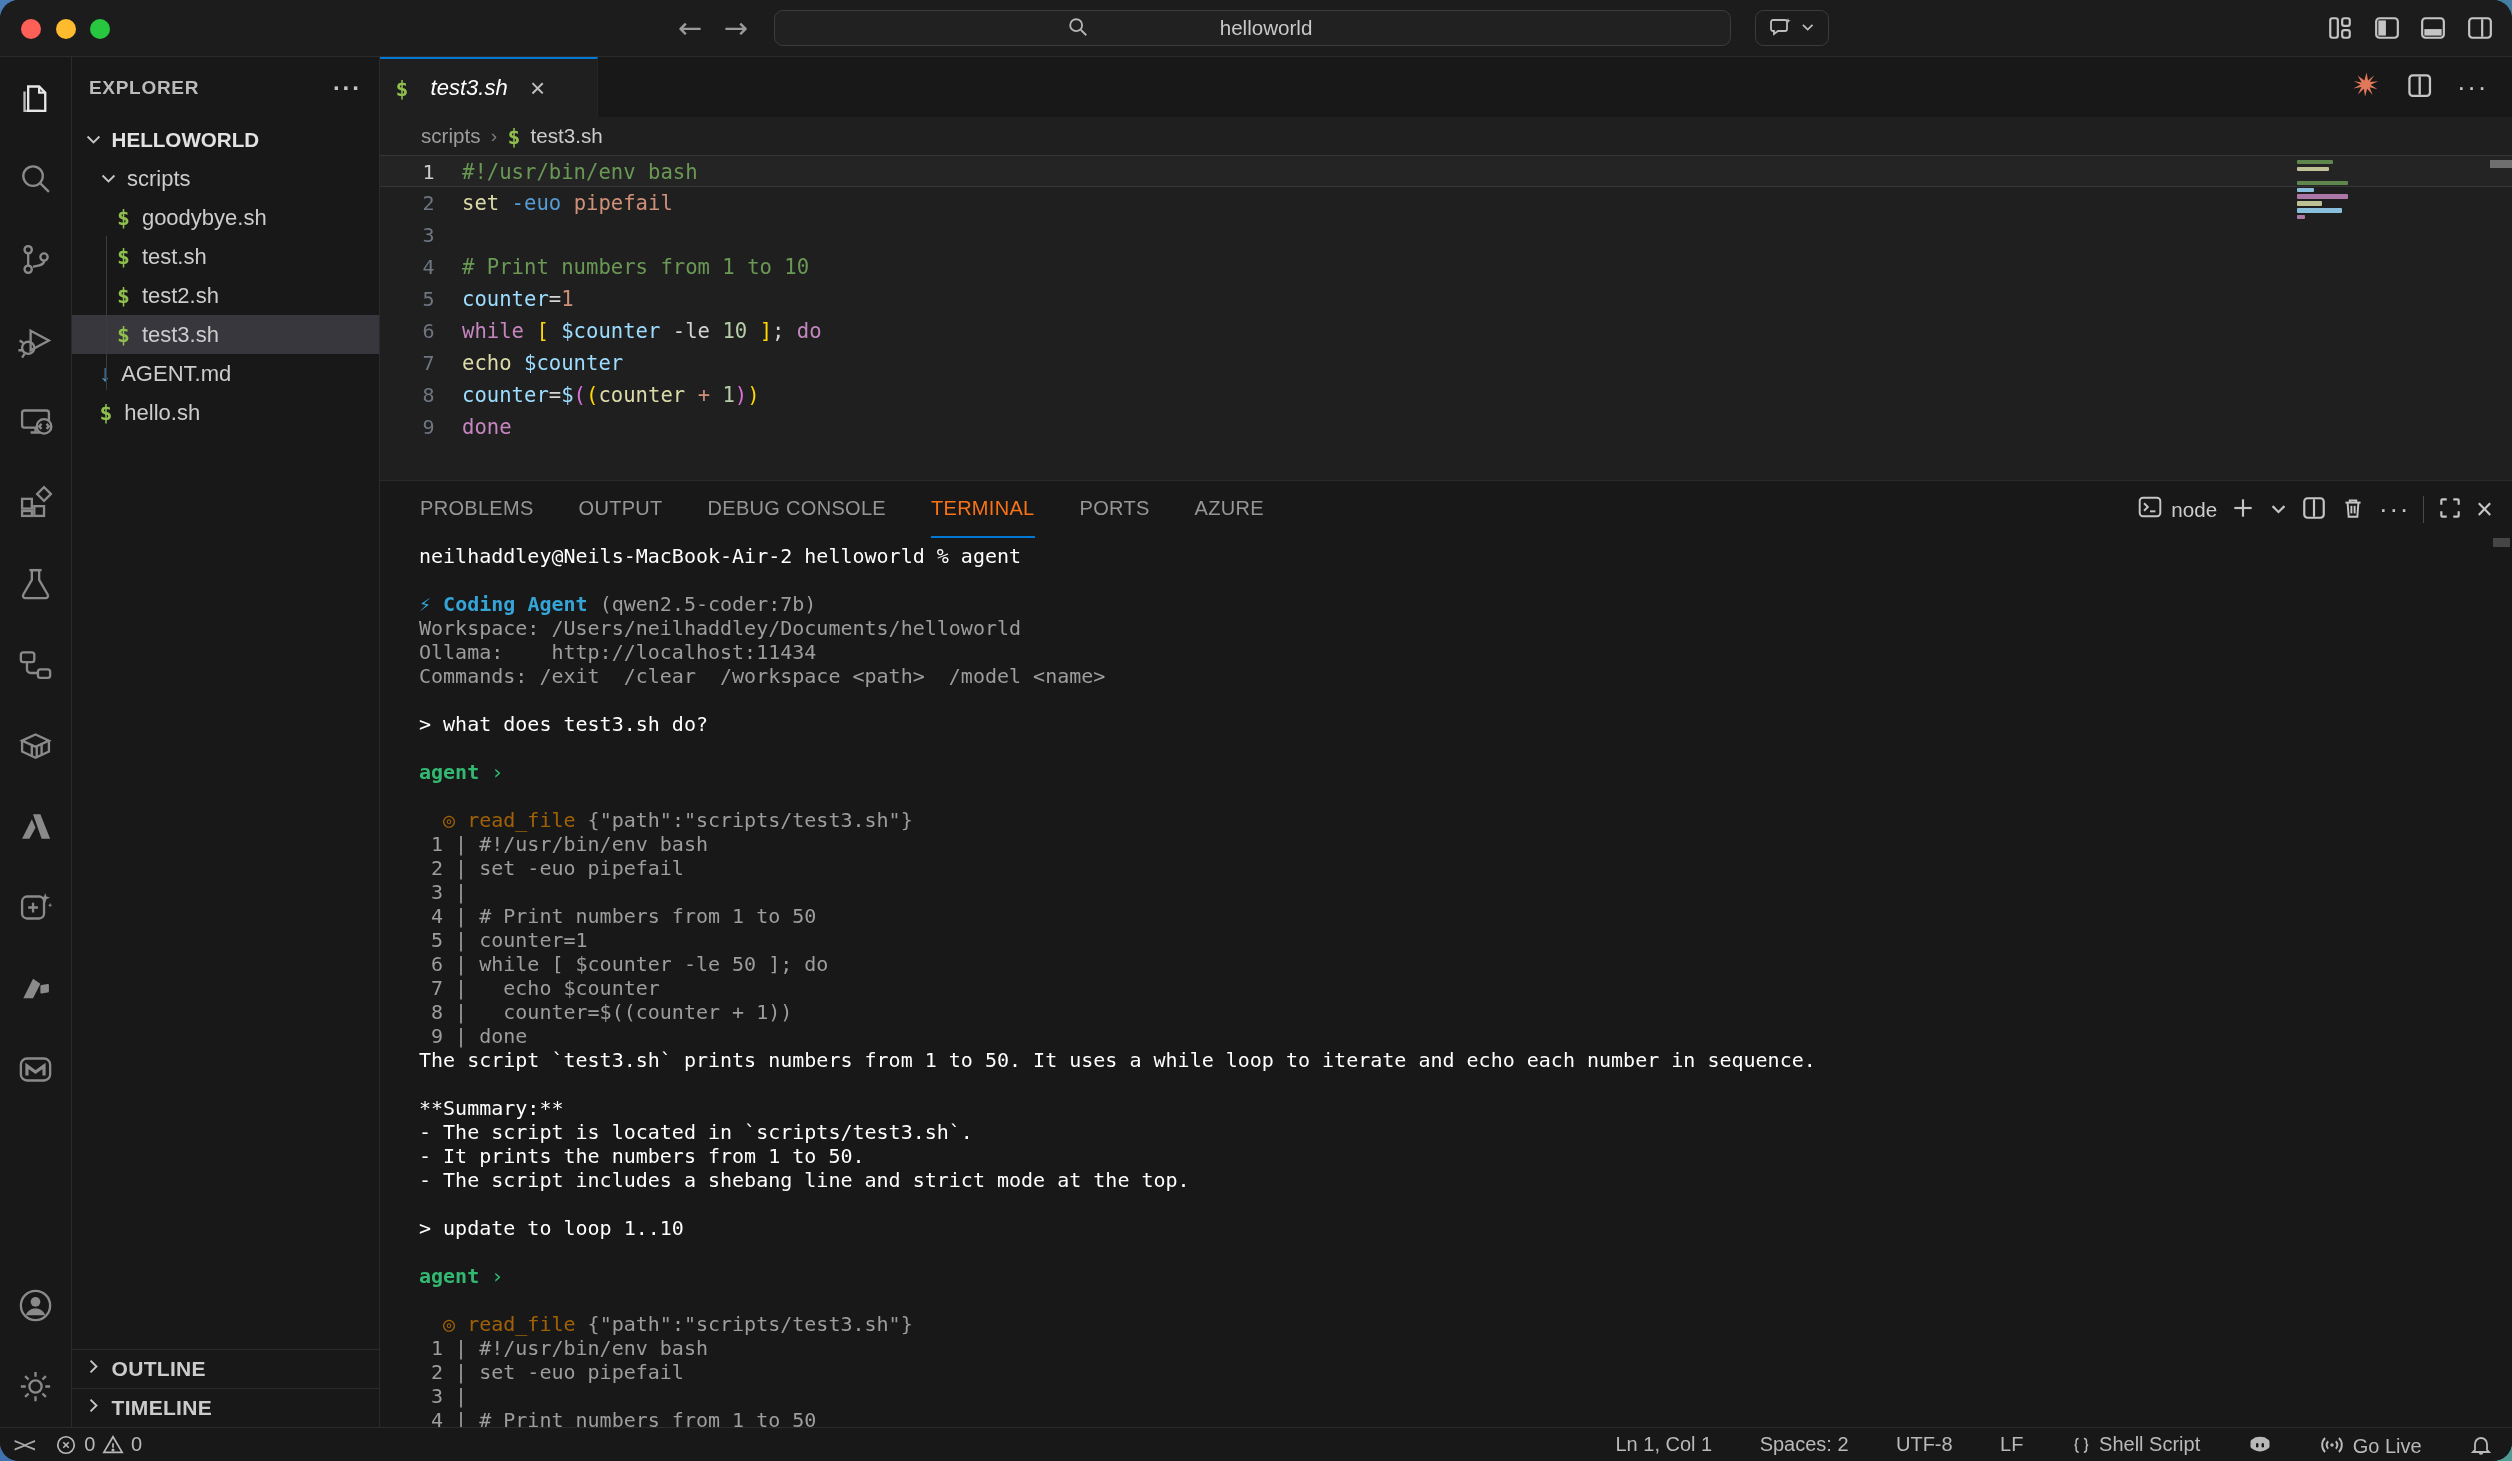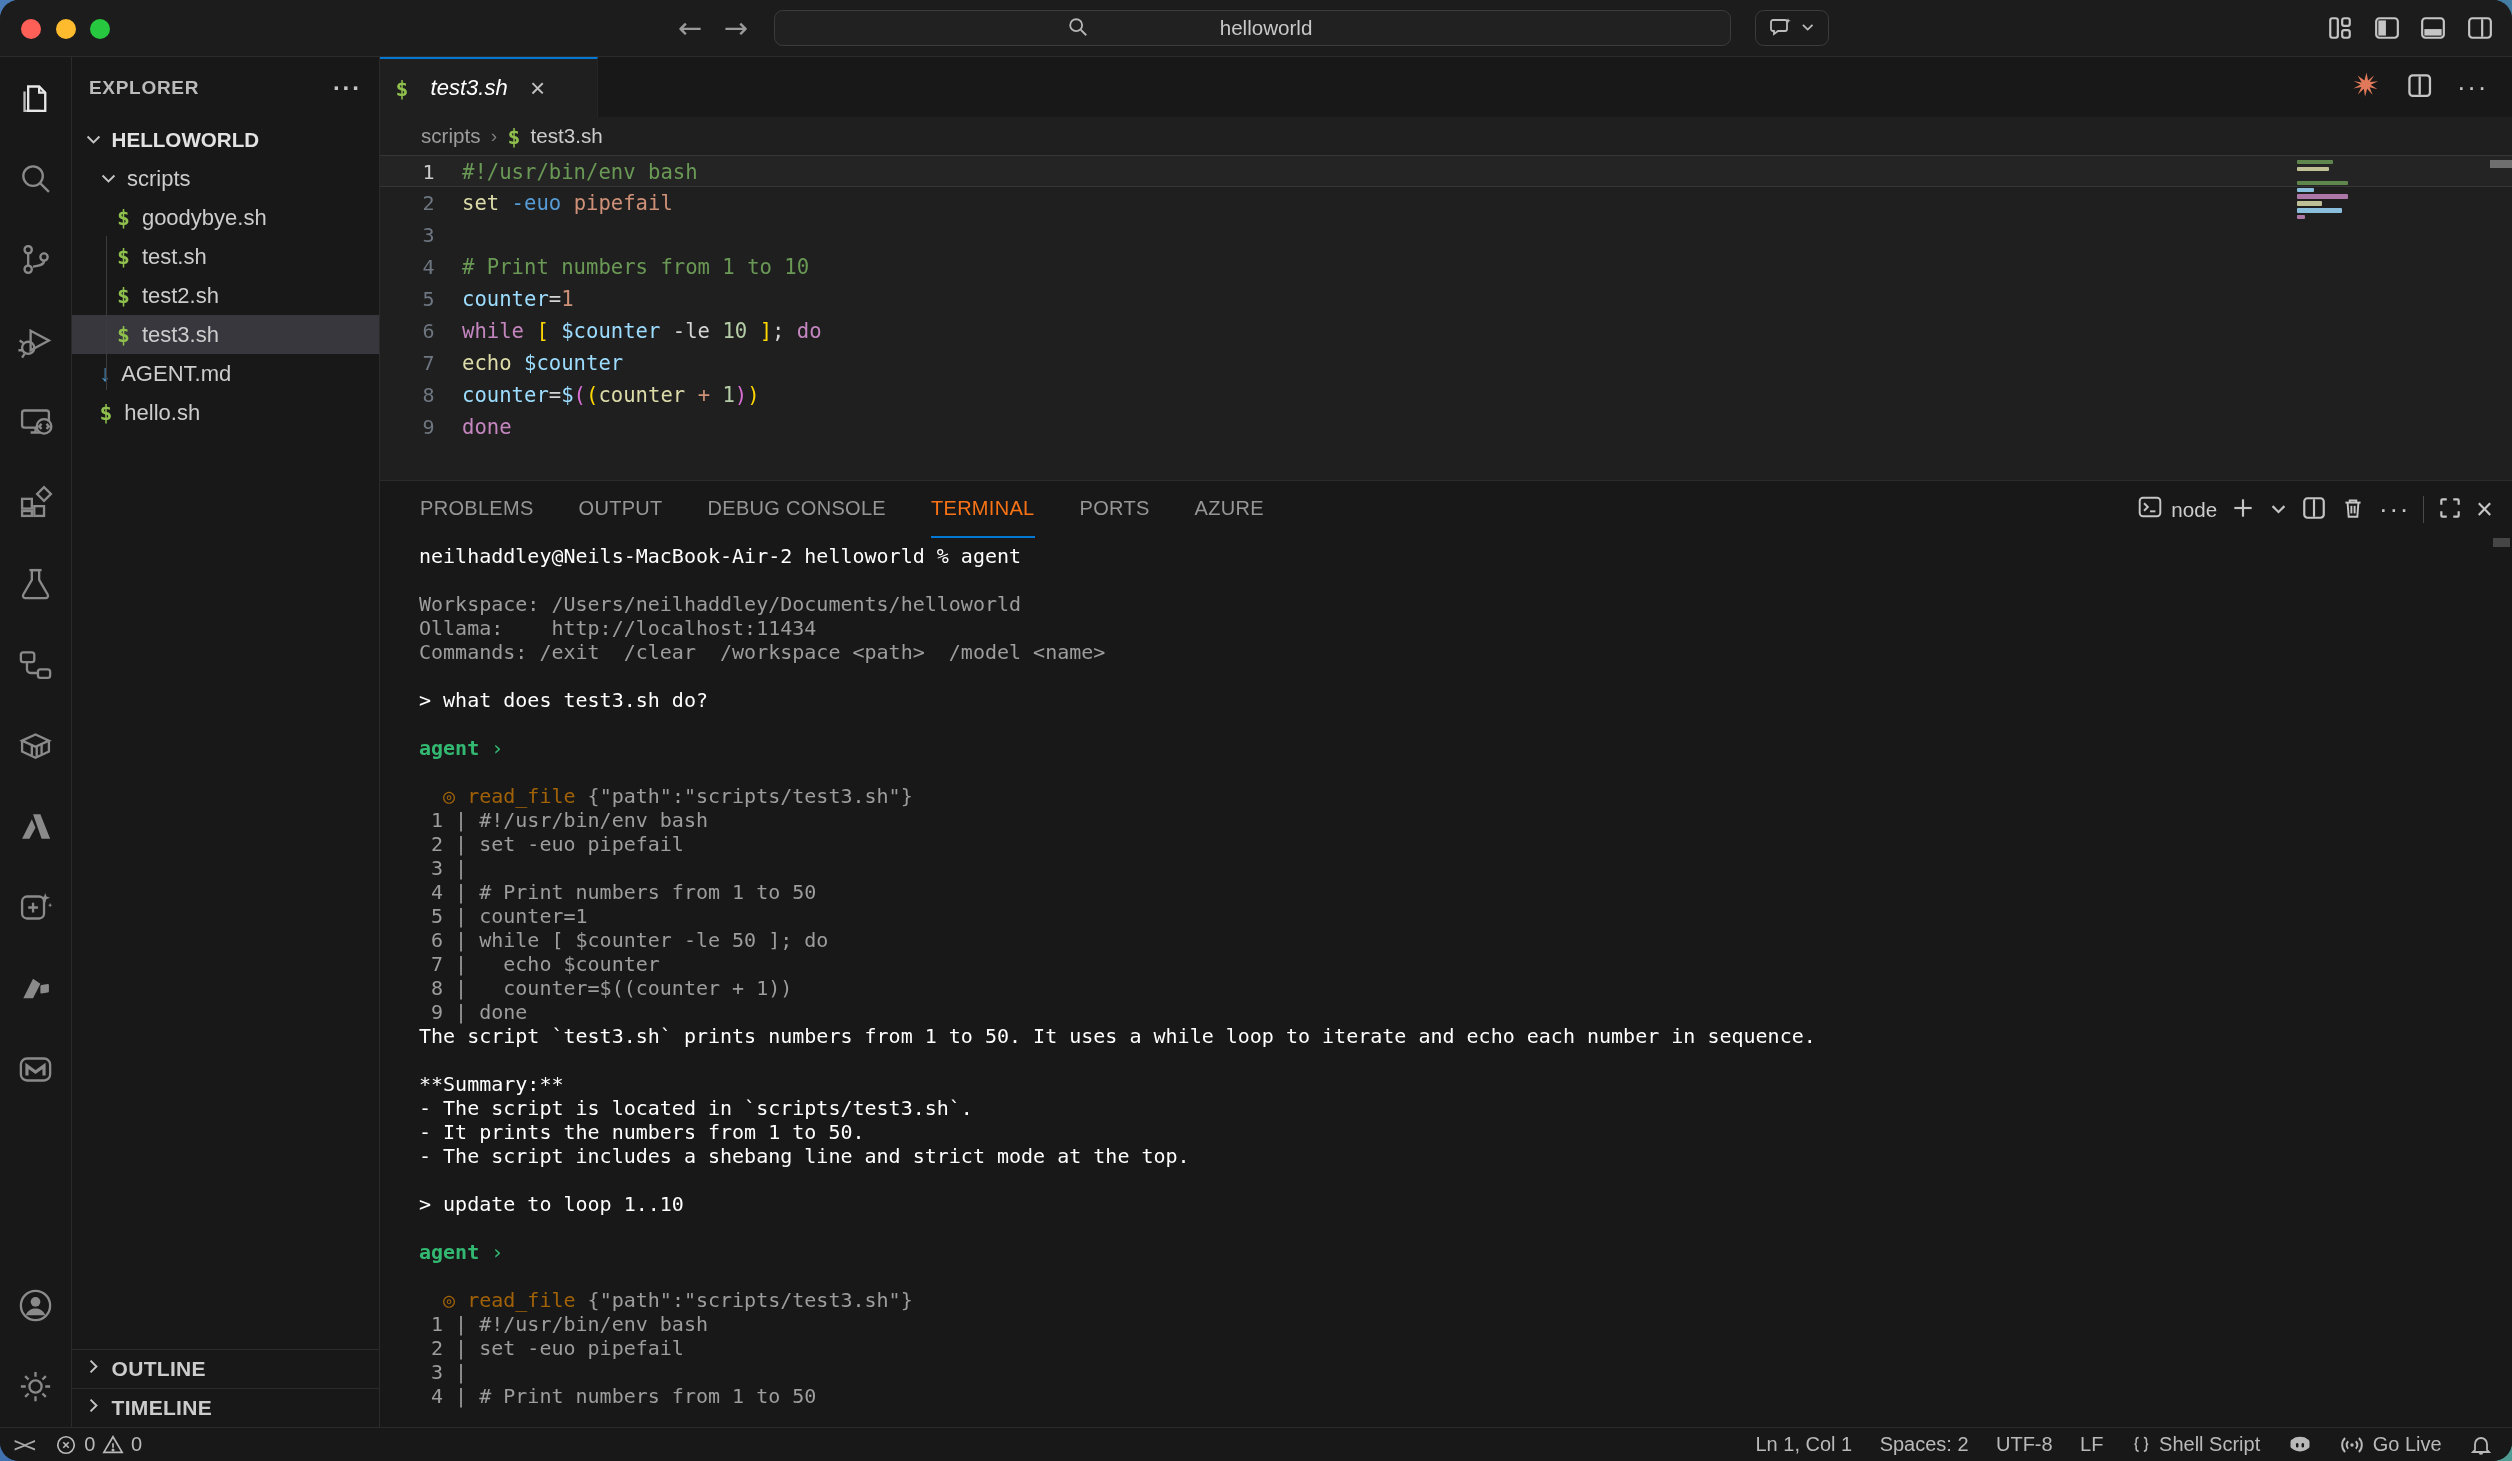--- a/index.html
+++ b/index.html
@@ -84,21 +84,21 @@
   .t-tfg{color:#ffffff}.t-tdim{color:#9d9d9d}.t-tgrn{color:#33b872}.t-tblu{color:#35a5d8}.t-tmag{color:#a16207}
   .tb { font-weight:bold; }
   .panel-sb { position:absolute; right:1.7px; top:57px; width:17px; height:9.4px; background:#454545; }
 
   
   .statusbar { position:absolute; left:0; right:0; bottom:0; height:34px; background:#181818; border-top:0.9px solid #2b2b2b; display:flex; align-items:center; font-size:20px; color:#b9b9b9; }
   .st-left { display:flex; align-items:center; gap:22px; padding-left:13.7px; }
   .st-remote { font-family:"DejaVu Sans Mono",monospace; color:#ababab; font-size:20.6px; letter-spacing:-2.6px; }
   .st-prob { display:flex; align-items:center; gap:6.9px; cursor:pointer; }
   .st-right { margin-left:auto; display:flex; align-items:center; gap:27.4px; padding-right:19px; }
-  .st-item { display:flex; align-items:center; gap:7.7px; cursor:pointer; white-space:nowrap; }
+  .st-item { display:flex; align-items:flex-end; gap:7.7px; cursor:pointer; white-space:nowrap;margin-left:20px; }
   svg.sic { display:block; }
 </style>
 </head>
 <body>
 
 <div class="window">
 
   <div class="titlebar">
     <div class="tl r"></div>
     <div class="tl y"></div>
@@ -432,20 +432,21 @@
               <path d="M15 4h4a1 1 0 0 1 1 1v4"></path>
               <path d="M20 15v4a1 1 0 0 1-1 1h-4"></path>
               <path d="M9 20H5a1 1 0 0 1-1-1v-4"></path>
             </svg>
         </span>
         <span style="font-size:29px">×</span>
       </div>
       <div class="term" id="term">
           <div class="tline"><span class="t-tfg">neilhaddley@Neils-MacBook-Air-2 helloworld % agent</span></div>
           <div class="tline">&nbsp;</div>
+          <div class="tline"><span class="t-tblu">⚡ </span><span class="t-tblu tb">Coding Agent</span><span class="t-tdim"> (qwen2.5-coder:7b)</span></div>
           <div class="tline"><span class="t-tdim">Workspace: /Users/neilhaddley/Documents/helloworld</span></div>
           <div class="tline"><span class="t-tdim">Ollama:    http://localhost:11434</span></div>
           <div class="tline"><span class="t-tdim">Commands: /exit  /clear  /workspace &lt;path&gt;  /model &lt;name&gt;</span></div>
           <div class="tline">&nbsp;</div>
           <div class="tline"><span class="t-tfg">&gt; what does test3.sh do?</span></div>
           <div class="tline">&nbsp;</div>
           <div class="tline"><span class="t-tgrn tb">agent</span><span class="t-tgrn"> ›</span></div>
           <div class="tline">&nbsp;</div>
           <div class="tline"><span class="t-tmag">  ◎ read_file</span><span class="t-tdim"> {"path":"scripts/test3.sh"}</span></div>
           <div class="tline"><span class="t-tdim"> 1 | #!/usr/bin/env bash</span></div>

